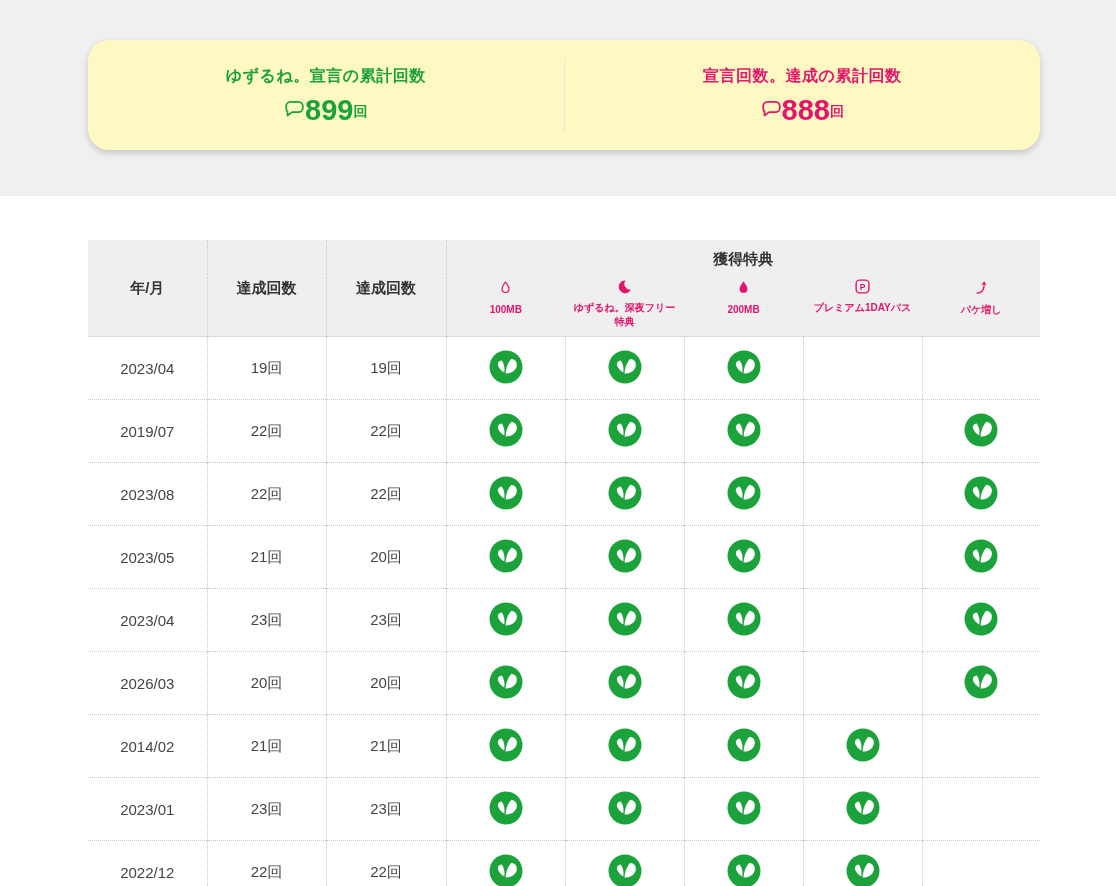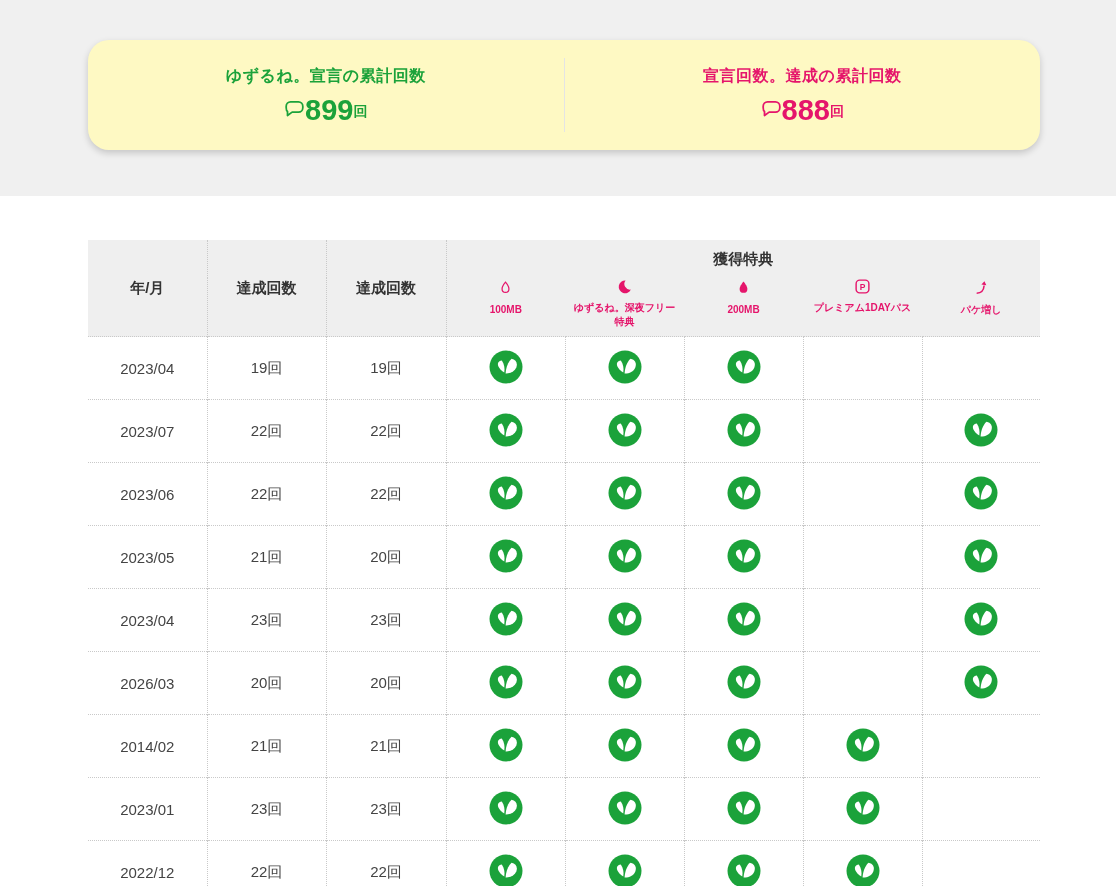--- a/index.html
+++ b/index.html
@@ -191,21 +191,21 @@
       <circle cx="17" cy="17" r="16.5" fill="var(--green)"></circle>
       <path d="M12.8 10.6 C9.6 10.9 8.2 13.4 9.2 15.9 C10.2 18.4 12.7 20.9 15.3 22.5 C15.9 18.4 15.3 13.9 12.8 10.6 Z" fill="#fff"></path>
       <path d="M22.5 8.8 C27 9.6 28.9 13.3 27.3 17.4 C25.6 21.7 20.9 23.6 16.6 23.4 C16.9 17.8 18.8 12.2 22.5 8.8 Z" fill="#fff"></path>
     </svg>
   </span>
 </td>
           <td></td>
           <td></td>
         </tr>
         <tr>
-          <td>2023/07</td>
+          <td>2019/07</td>
           <td>22回</td>
           <td>22回</td>
           <td>
   <span class="leaf">
     <svg viewBox="0 0 34 34" width="34" height="34">
       <circle cx="17" cy="17" r="16.5" fill="var(--green)"></circle>
       <path d="M12.8 10.6 C9.6 10.9 8.2 13.4 9.2 15.9 C10.2 18.4 12.7 20.9 15.3 22.5 C15.9 18.4 15.3 13.9 12.8 10.6 Z" fill="#fff"></path>
       <path d="M22.5 8.8 C27 9.6 28.9 13.3 27.3 17.4 C25.6 21.7 20.9 23.6 16.6 23.4 C16.9 17.8 18.8 12.2 22.5 8.8 Z" fill="#fff"></path>
     </svg>
   </span>
@@ -233,21 +233,21 @@
   <span class="leaf">
     <svg viewBox="0 0 34 34" width="34" height="34">
       <circle cx="17" cy="17" r="16.5" fill="var(--green)"></circle>
       <path d="M12.8 10.6 C9.6 10.9 8.2 13.4 9.2 15.9 C10.2 18.4 12.7 20.9 15.3 22.5 C15.9 18.4 15.3 13.9 12.8 10.6 Z" fill="#fff"></path>
       <path d="M22.5 8.8 C27 9.6 28.9 13.3 27.3 17.4 C25.6 21.7 20.9 23.6 16.6 23.4 C16.9 17.8 18.8 12.2 22.5 8.8 Z" fill="#fff"></path>
     </svg>
   </span>
 </td>
         </tr>
         <tr>
-          <td>2023/06</td>
+          <td>2023/08</td>
           <td>22回</td>
           <td>22回</td>
           <td>
   <span class="leaf">
     <svg viewBox="0 0 34 34" width="34" height="34">
       <circle cx="17" cy="17" r="16.5" fill="var(--green)"></circle>
       <path d="M12.8 10.6 C9.6 10.9 8.2 13.4 9.2 15.9 C10.2 18.4 12.7 20.9 15.3 22.5 C15.9 18.4 15.3 13.9 12.8 10.6 Z" fill="#fff"></path>
       <path d="M22.5 8.8 C27 9.6 28.9 13.3 27.3 17.4 C25.6 21.7 20.9 23.6 16.6 23.4 C16.9 17.8 18.8 12.2 22.5 8.8 Z" fill="#fff"></path>
     </svg>
   </span>

